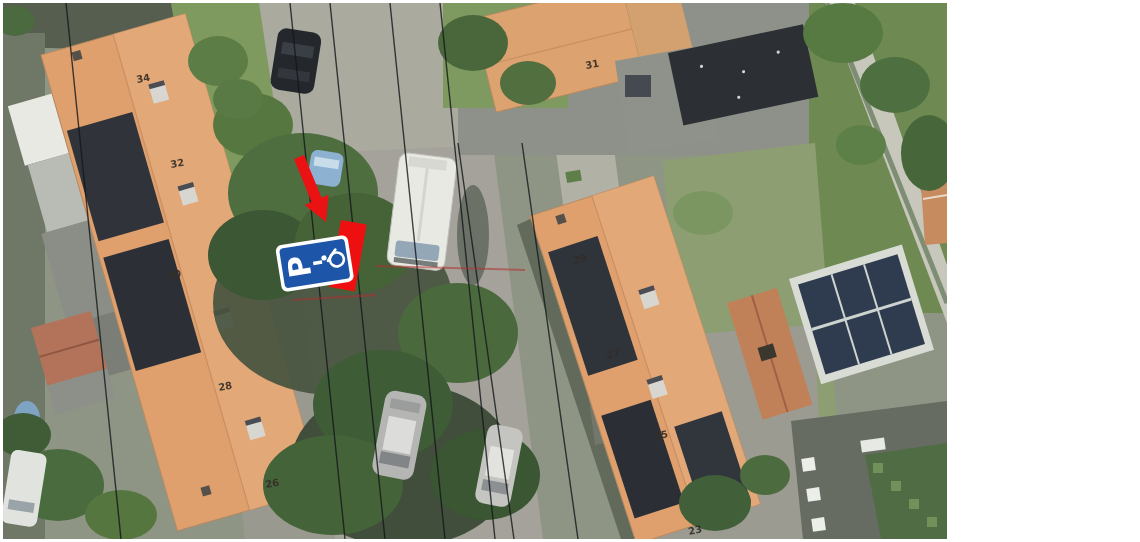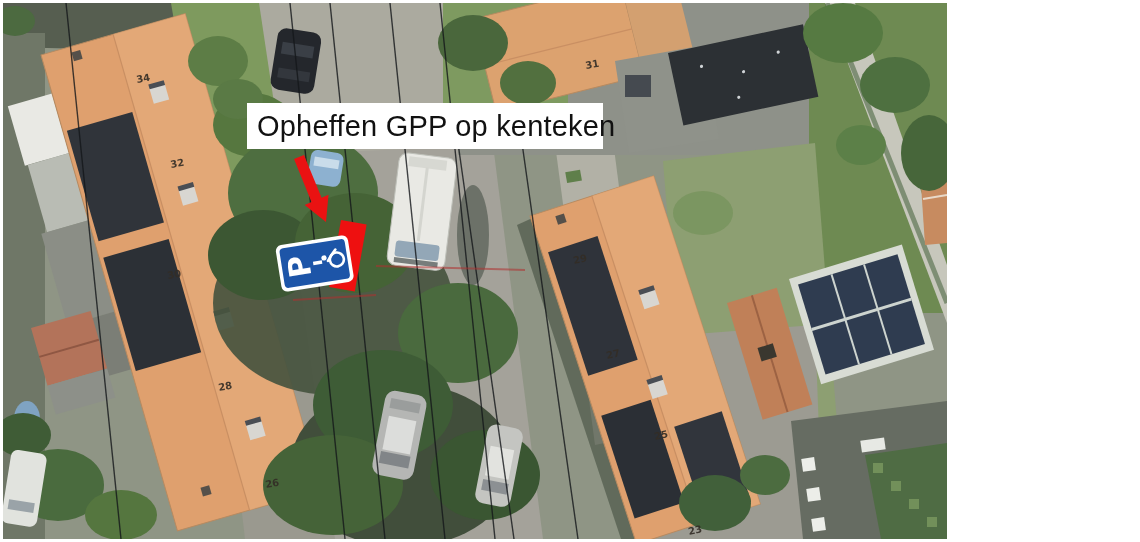--- a/index.html
+++ b/index.html
@@ -246,15 +246,14 @@
         <text class="hn" x="216" y="388" transform="rotate(-10 216 388)">28</text>
         <text class="hn" x="263" y="485" transform="rotate(-10 263 485)">26</text>
         <text class="hn" x="583" y="66" transform="rotate(-10 583 66)">31</text>
         <text class="hn" x="571" y="261" transform="rotate(-12 571 261)">29</text>
         <text class="hn" x="604" y="356" transform="rotate(-12 604 356)">27</text>
         <text class="hn" x="652" y="437" transform="rotate(-12 652 437)">25</text>
         <text class="hn" x="686" y="532" transform="rotate(-12 686 532)">23</text>
       </g>
     </svg>
 
-    <div class="callout">Opheffen GPP op kenteken</div>
   </div>
 </div>
 
 </body></html>

